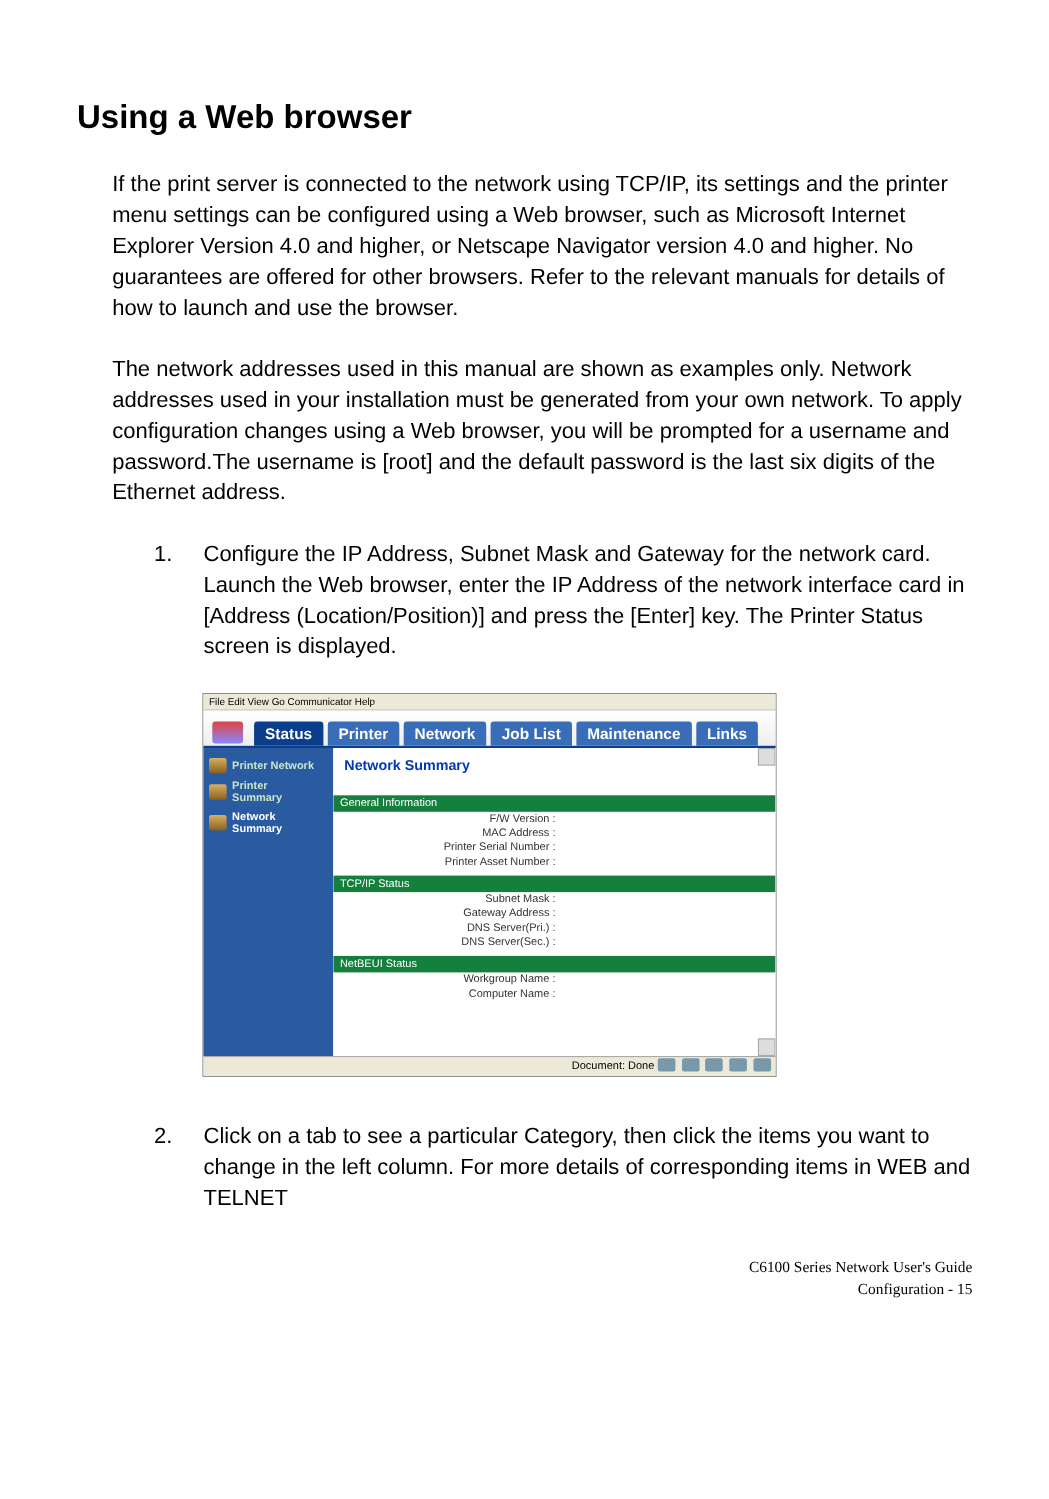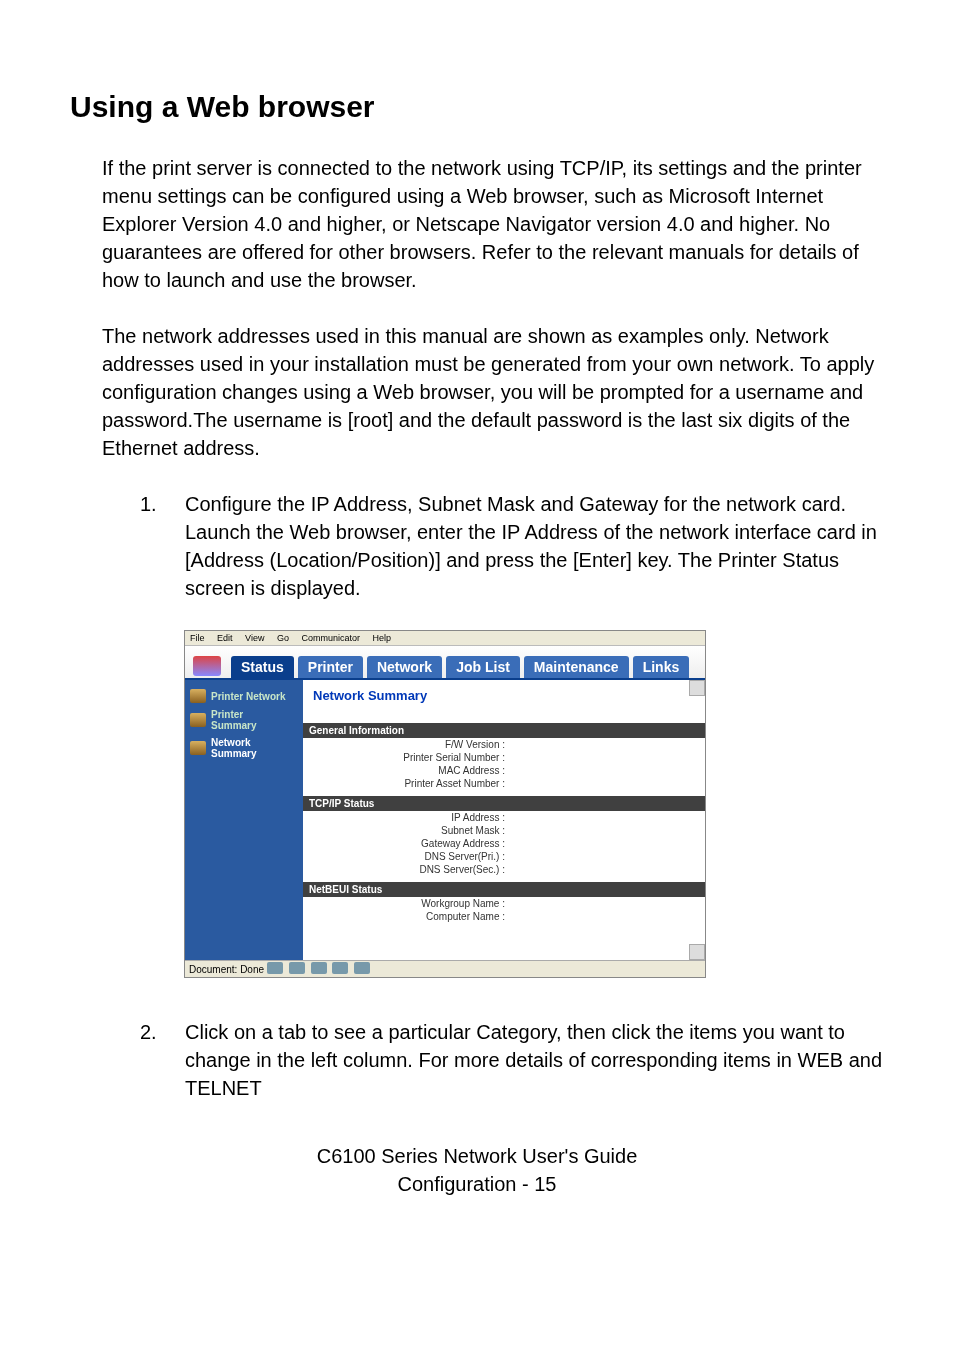--- a/index.html
+++ b/index.html
@@ -49,21 +49,21 @@
     border: 1px solid #888;
     background: #fff;
     font-family: Arial, sans-serif;
     font-size: 9px;
   }
   .menubar {
     padding: 2px 5px;
     background: #ece9d8;
     border-bottom: 1px solid #bbb;
   }
-  .menubar span { margin-right: 10px; }
+  .menubar span { }
   .tabrow {
     background: linear-gradient(#fff,#eee);
     padding: 10px 8px 0 8px;
     display: flex;
     align-items: flex-end;
     gap: 4px;
   }
   .logo-icon {
     width: 28px; height:20px;
     background: linear-gradient(#d44,#88f);
@@ -122,49 +122,50 @@
     position:absolute; bottom:0; right:0; width:14px; height:14px;
     background:#ddd; border:1px solid #aaa;
   }
   .sectionTitle {
     color:#0038b8;
     font-weight:bold;
     font-size:13px;
     padding:8px 10px 20px 10px;
   }
   .darkbar {
-    background:#404040;
+    background:#15803d;
     color:#fff;
     font-size:10px;
-    font-weight:bold;
+    font-weight:normal;
     padding:2px 6px;
   }
   .field {
     font-size:10px;
     text-align:right;
     padding:1px 200px 1px 0;
     color:#333;
   }
   .statbar {
     display:flex;
     background:#ece9d8;
     border-top:1px solid #aaa;
     font-size:10px;
     padding:1px 4px;
     align-items:center;
-    justify-content:flex-start;
+    justify-content:flex-end;
   }
   .statbar .right-icons span{
     display:inline-block;width:16px;height:12px;background:#79a;border-radius:2px;margin-left:3px;
   }
   .footer {
-    text-align: center;
-    font-size: 20px;
+    text-align: right;
+    font-size: 14px;
     line-height: 1.4;
     margin-top: 40px;
+    font-family: Liberation Serif, serif;
   }
 </style>
 </head>
 <body>
 
 <div class="page">
   <h1 class="title">Using a Web browser</h1>
 
   <p class="body">If the print server is connected to the network using TCP/IP, its settings and the printer menu settings can be configured using a Web browser, such as Microsoft Internet Explorer Version 4.0 and higher, or Netscape Navigator version 4.0 and higher. No guarantees are offered for other browsers. Refer to the relevant manuals for details of how to launch and use the browser.</p>
   <p class="body">The network addresses used in this manual are shown as examples only. Network addresses used in your installation must be generated from your own network. To apply configuration changes using a Web browser, you will be prompted for a username and password.The username is [root] and the default password is the last six digits of the Ethernet address.</p>
@@ -213,26 +214,25 @@
             <span>Network</span><br>
             <span>Summary</span>
           </span>
         </div>
       </div>
       <div class="content">
         <div class="scroll-up"></div>
         <div class="sectionTitle">Network Summary</div>
         <div class="darkbar">General Information</div>
         <div class="field">F/W Version :</div>
+        <div class="field">MAC Address :</div>
         <div class="field">Printer Serial Number :</div>
-        <div class="field">MAC Address :</div>
         <div class="field">Printer Asset Number :</div>
         <div style="height:6px"></div>
         <div class="darkbar">TCP/IP Status</div>
-        <div class="field">IP Address :</div>
         <div class="field">Subnet Mask :</div>
         <div class="field">Gateway Address :</div>
         <div class="field">DNS Server(Pri.) :</div>
         <div class="field">DNS Server(Sec.) :</div>
         <div style="height:6px"></div>
         <div class="darkbar">NetBEUI Status</div>
         <div class="field">Workgroup Name :</div>
         <div class="field">Computer Name :</div>
         <div class="scroll-dn"></div>
       </div>

